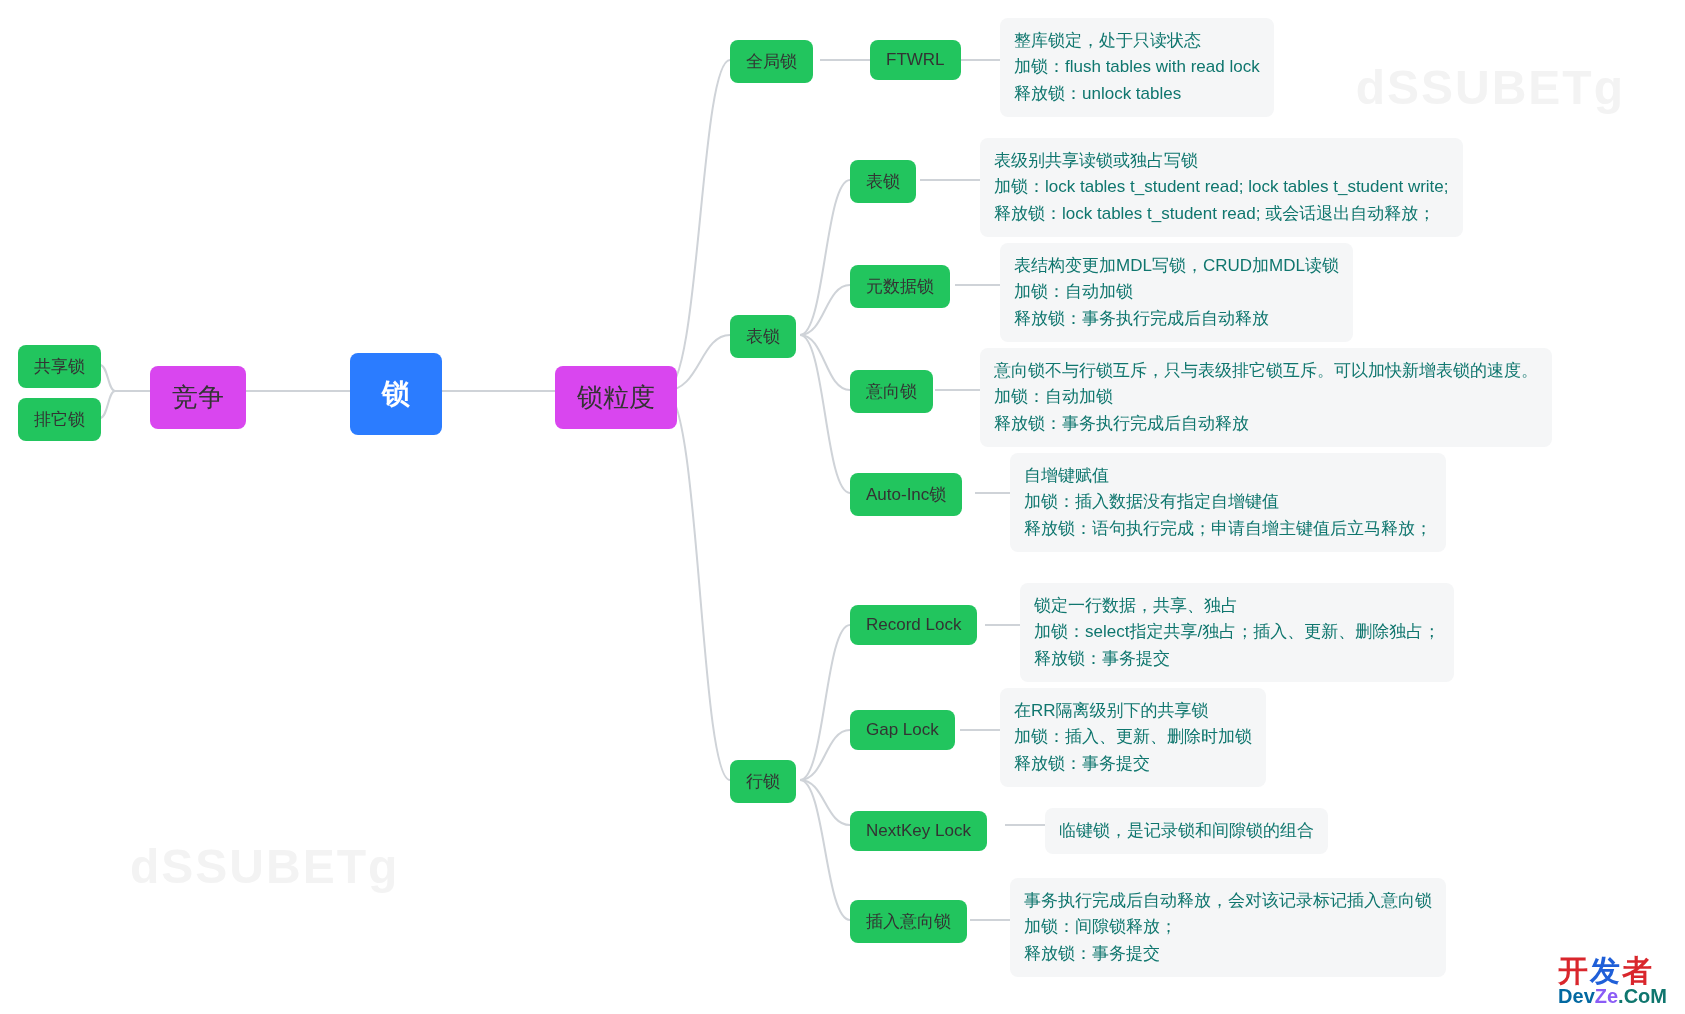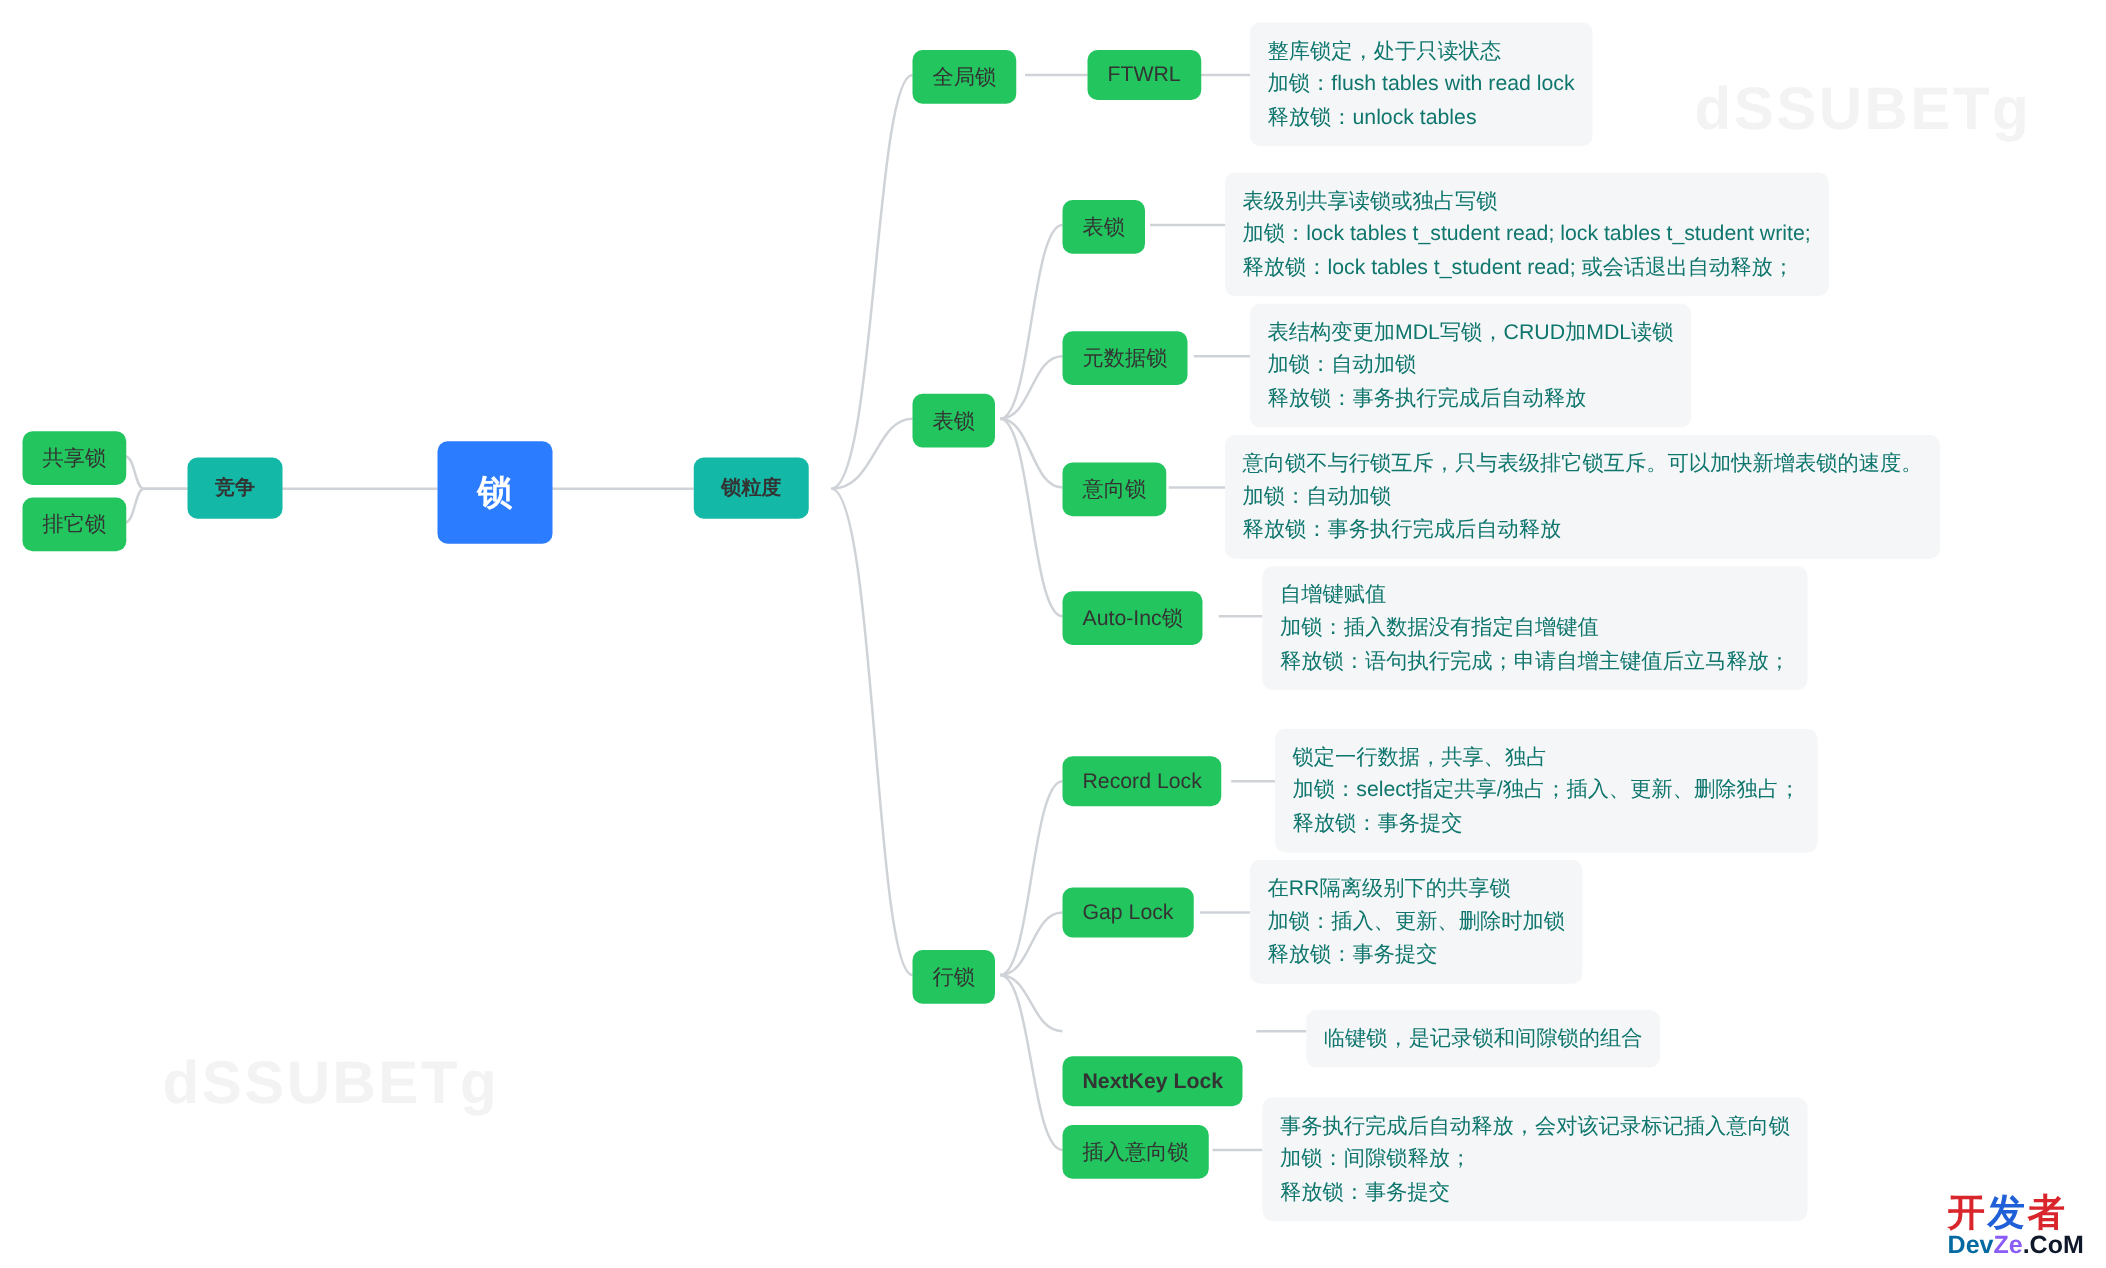--- a/index.html
+++ b/index.html
@@ -23,23 +23,23 @@
     box-sizing: border-box;
   }
   .node-root {
     background: #2b7cff;
     color: #fff;
     font-size: 28px;
     font-weight: 600;
     padding: 22px 32px;
   }
   .node-l1 {
-    background: #14b8a6;
-    font-size: 16px;
-    font-weight: 700;
+    background: #d946ef;
+    font-size: 26px;
+    font-weight: 400;
     padding: 14px 22px;
   }
   .detail {
     position: absolute;
     background: #f5f6f7;
     border-radius: 8px;
     padding: 10px 14px;
     font-size: 17px;
     color: #0f766e;
     line-height: 1.55;
@@ -168,24 +168,24 @@
 <div class="node" style="left:850px; top:605px;">Record Lock</div>
 <div class="detail" style="left:1020px; top:583px; white-space:pre;">锁定一行数据，共享、独占
 加锁：select指定共享/独占；插入、更新、删除独占；
 释放锁：事务提交</div>
 
 <div class="node" style="left:850px; top:710px;">Gap Lock</div>
 <div class="detail" style="left:1000px; top:688px; white-space:pre;">在RR隔离级别下的共享锁
 加锁：插入、更新、删除时加锁
 释放锁：事务提交</div>
 
-<div class="node" style="left:850px; top:845px;font-weight:bold;">NextKey Lock</div>
+<div class="node" style="left:850px; top:811px;">NextKey Lock</div>
 <div class="detail" style="left:1045px; top:808px; white-space:pre;text-align:center;">临键锁，是记录锁和间隙锁的组合</div>
 
 <div class="node" style="left:850px; top:900px;">插入意向锁</div>
 <div class="detail" style="left:1010px; top:878px; white-space:pre;">事务执行完成后自动释放，会对该记录标记插入意向锁
 加锁：间隙锁释放；
 释放锁：事务提交</div>
 
 <div class="logo">
   <span class="r">开</span><span class="b">发</span><span class="r">者</span>
-  <span class="sub"><span class="b" style="color:#0369a1">Dev</span><span style="color:#8b5cf6">Ze</span><span style="color:#0f172a">.CoM</span></span>
+  <span class="sub"><span class="b" style="color:#0369a1">Dev</span><span style="color:#8b5cf6">Ze</span><span style="color:#0f766e">.CoM</span></span>
 </div>
 
 </body></html>

